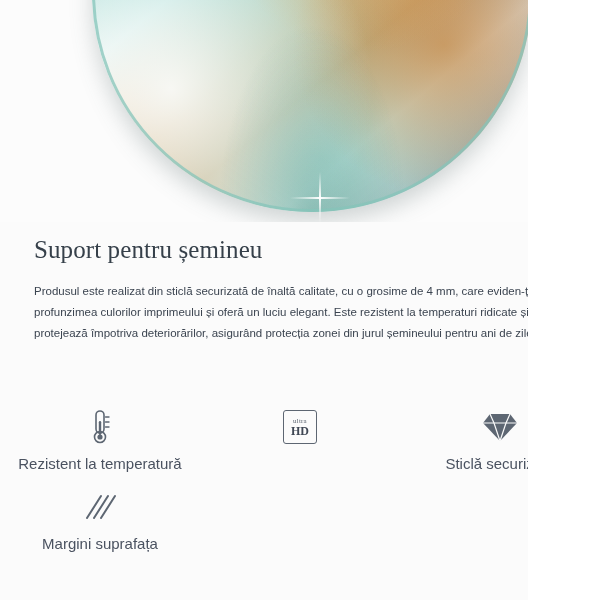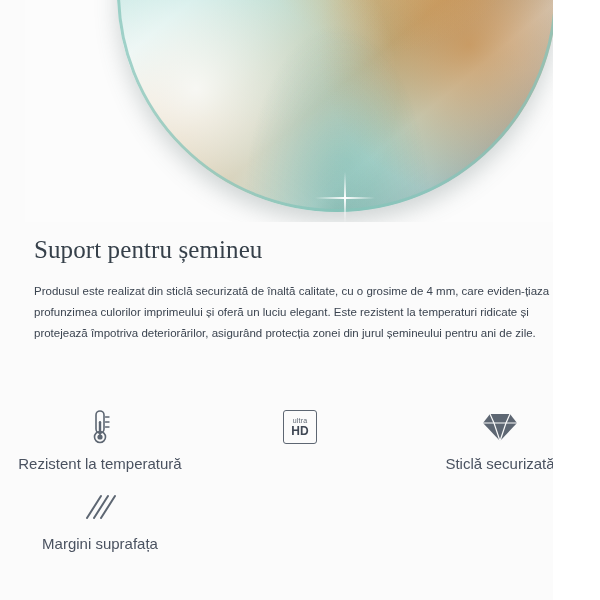--- a/index.html
+++ b/index.html
@@ -13,21 +13,20 @@
     background: #ffffff;
     font-family: "Liberation Sans", sans-serif;
     color: #2d3436;
   }
   .page {
     position: relative;
     width: 528px;
     height: 600px;
     background: #fbfbfb;
     overflow: hidden;
-    padding-left: 25px;
   }
 
   
   .hero {
     position: relative;
     width: 600px;
     height: 222px;
     overflow: hidden;
     background: #fcfcfc;
   }
@@ -131,20 +130,21 @@
     flex-direction: column;
     align-items: center;
     justify-content: flex-start;
     padding: 0 8px;
   }
   .feature-icon {
     height: 46px;
     display: flex;
     align-items: center;
     justify-content: center;
+    font-family: Liberation Serif, serif;
   }
   .feature-label {
     margin-top: 7px;
     font-size: 15px;
     color: #4a5260;
     text-align: right;
     line-height: 13px;
   }
   .ultrahd {
     width: 34px;

